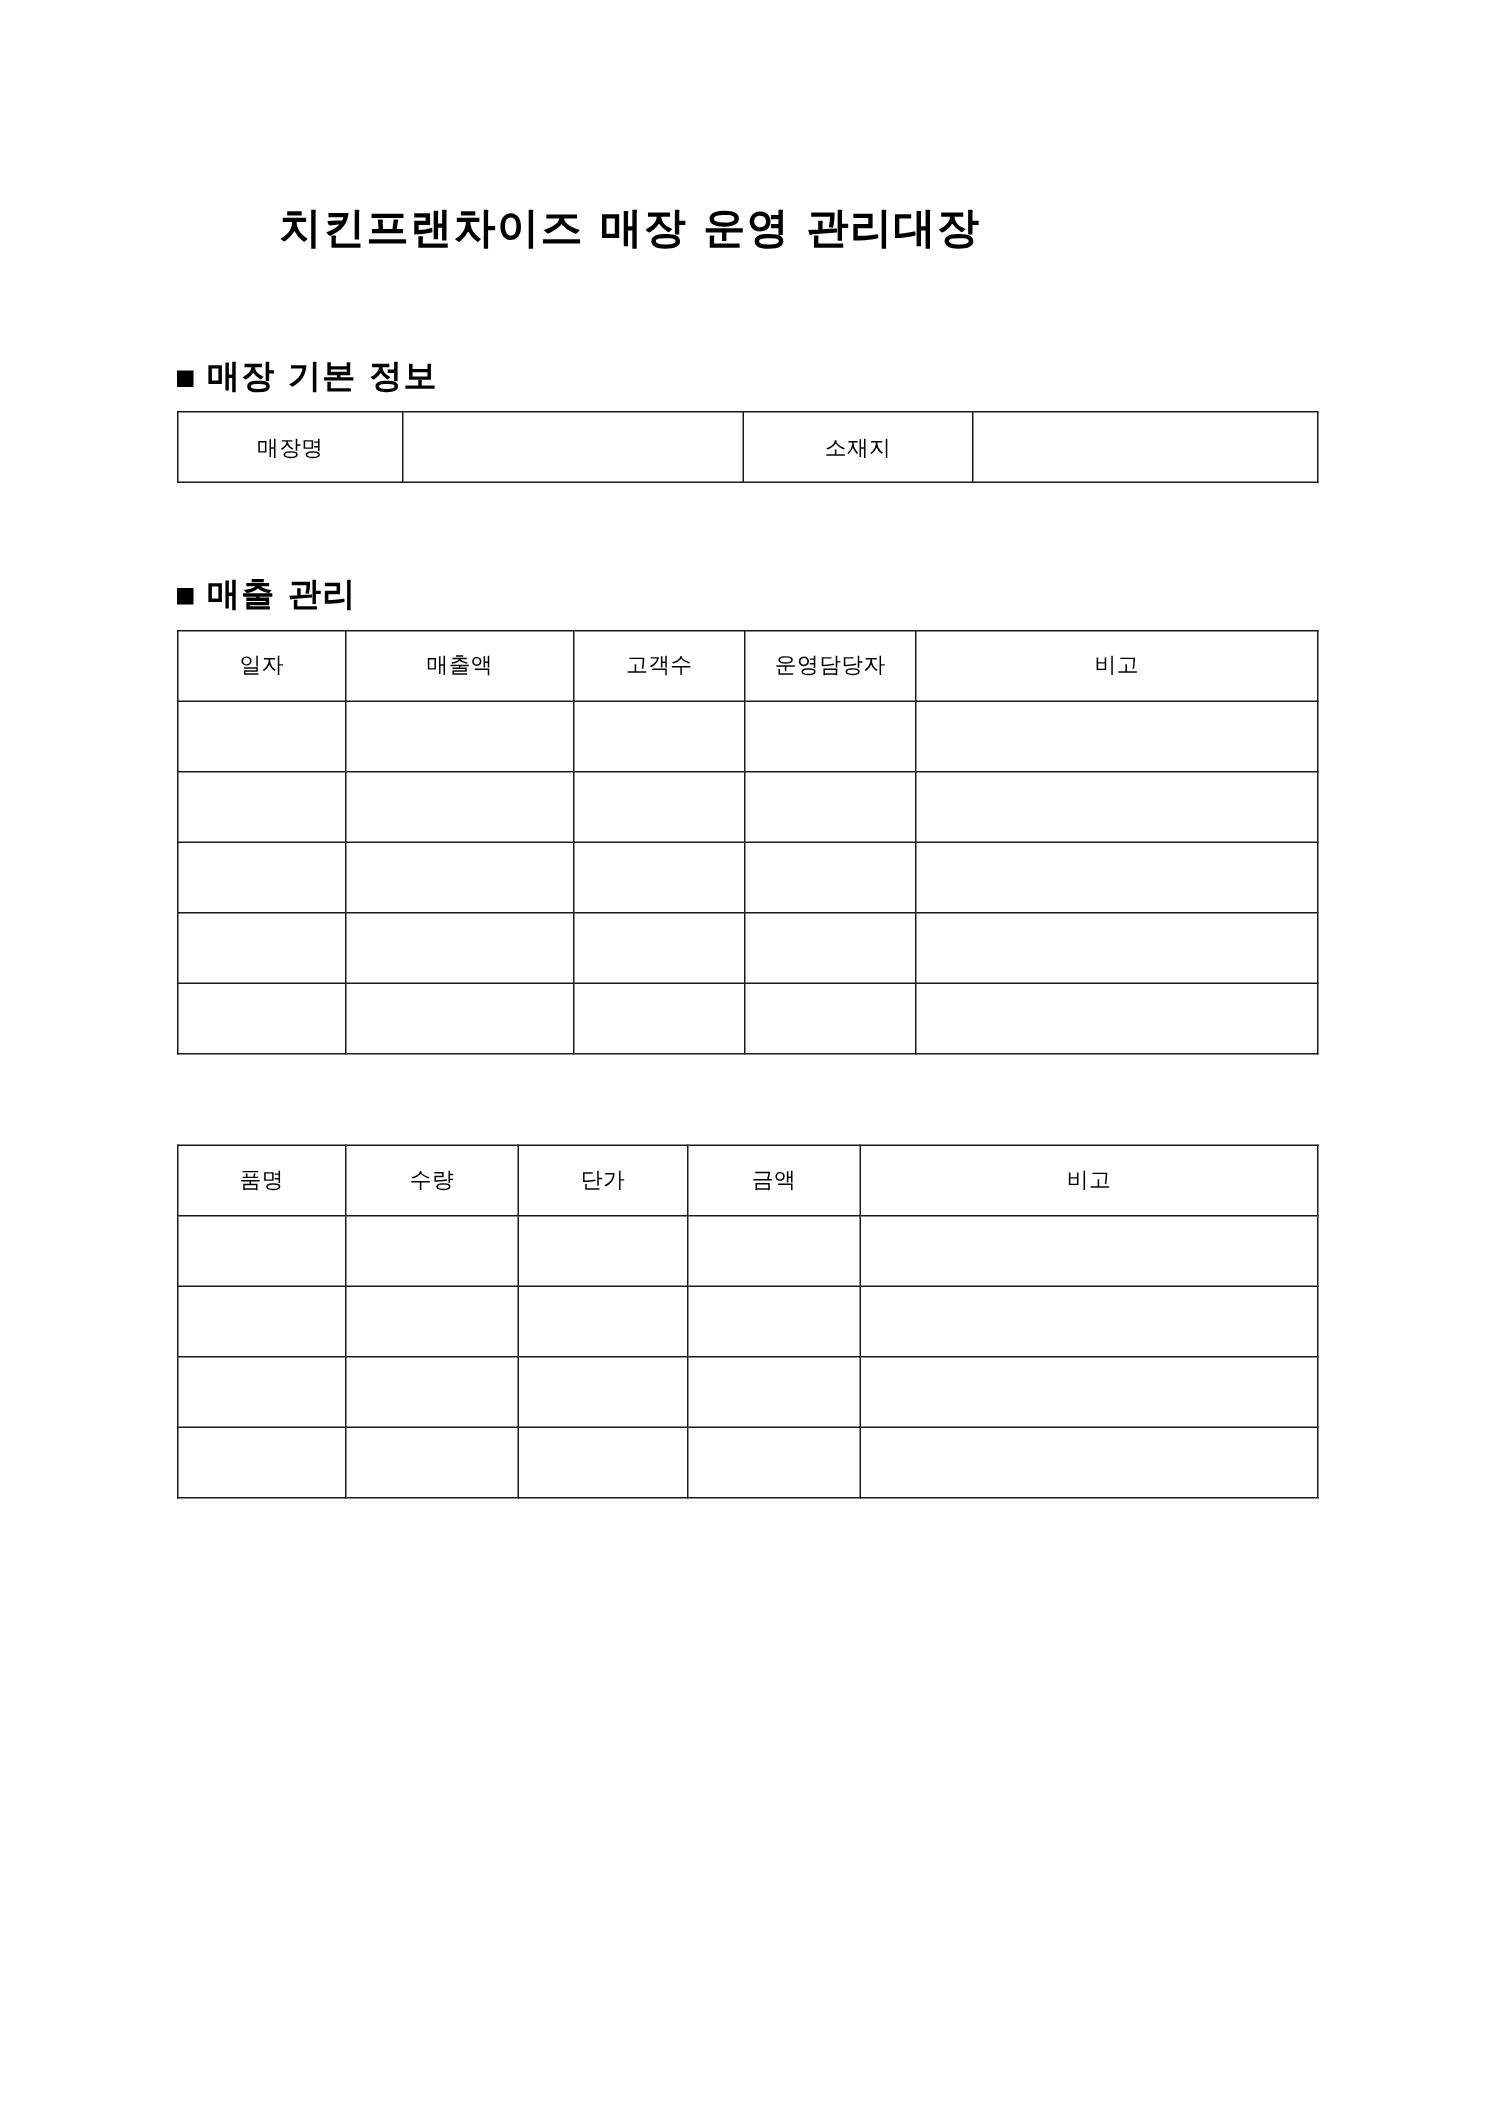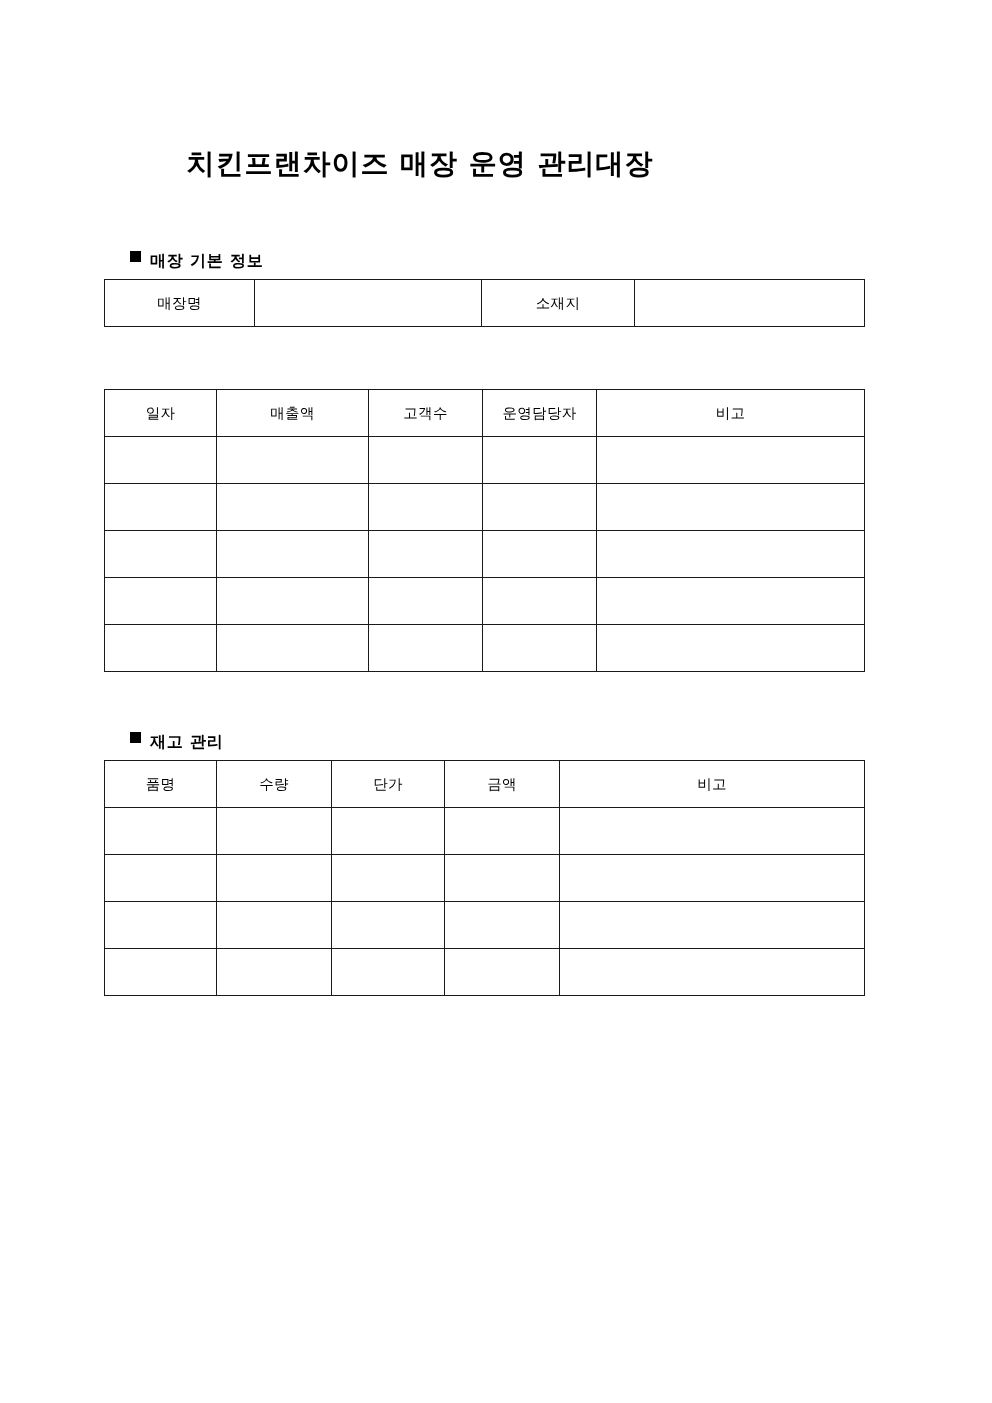--- a/index.html
+++ b/index.html
@@ -13,58 +13,59 @@
     font-family: "DejaVu Sans", "Liberation Sans", sans-serif;
     color: #000000;
     position: relative;
     overflow: hidden;
   }
 
   .page {
     box-sizing: border-box;
     width: 840px;
     height: 1403px;
-    padding: 12px;
+    padding: 0;
     position: relative;
   }
 
   .doc-title {
     text-align: center;
     font-size: 28px;
     font-weight: bold;
     letter-spacing: 1px;
     margin: 0;
     padding-top: 134px;
     line-height: 1.25;
   }
 
   .section {
     margin: 0;
   }
 
   .section-header {
-    font-size: 16px;
+    font-size: 22px;
     font-weight: bold;
     letter-spacing: 0.8px;
     margin: 0 0 9px 118px;
     display: flex;
+    align-items: center;
     line-height: 1.2;
   }
   .bullet-square {
     display: inline-block;
     width: 11px;
     height: 11px;
     background: #000000;
     margin-right: 9px;
     flex: 0 0 auto;
   }
 
   table.grid {
     border-collapse: collapse;
-    margin-left: 92px;
+    margin-left: 118px;
     width: 760px;
     table-layout: fixed;
   }
   table.grid td, table.grid th {
     border: 1px solid #1a1a1a;
     padding: 0;
     height: 46px;
     font-size: 14.5px;
     font-weight: normal;
     text-align: center;
@@ -111,20 +112,24 @@
           <td class="label-cell">소재지</td>
           <td class="blank-cell"></td>
         </tr>
       </tbody>
     </table>
   </div>
 
   <div class="gap-s1"></div>
 
   <div class="section">
+    <div class="section-header">
+      <span class="bullet-square"></span>
+      <span>매출 관리</span>
+    </div>
 
     <table class="grid">
       <colgroup>
         <col style="width:112px">
           <col style="width:152px">
           <col style="width:114px">
           <col style="width:114px">
           <col style="width:268px">
       </colgroup>
       <thead>
@@ -172,24 +177,20 @@
           <td class="blank-cell"></td>
           <td class="blank-cell"></td>
         </tr>
       </tbody>
     </table>
   </div>
 
   <div class="gap-s2"></div>
 
   <div class="section">
-    <div class="section-header">
-      <span class="bullet-square"></span>
-      <span>재고 관리</span>
-    </div>
 
     <table class="grid">
       <colgroup>
         <col style="width:112px">
           <col style="width:115px">
           <col style="width:113px">
           <col style="width:115px">
           <col style="width:305px">
       </colgroup>
       <thead>

